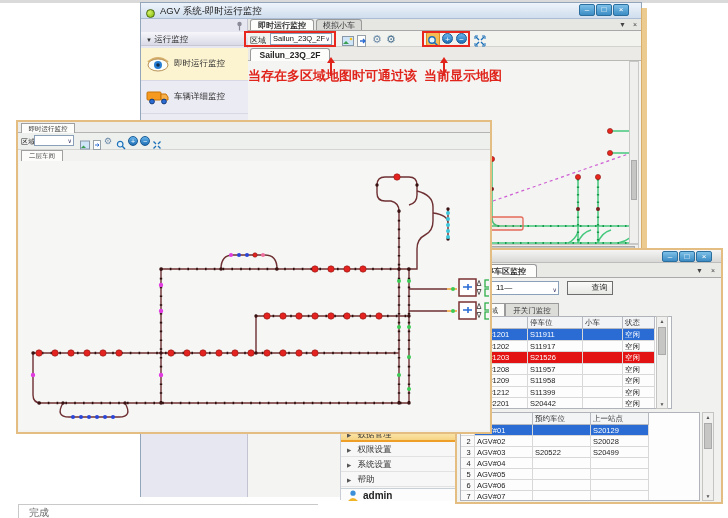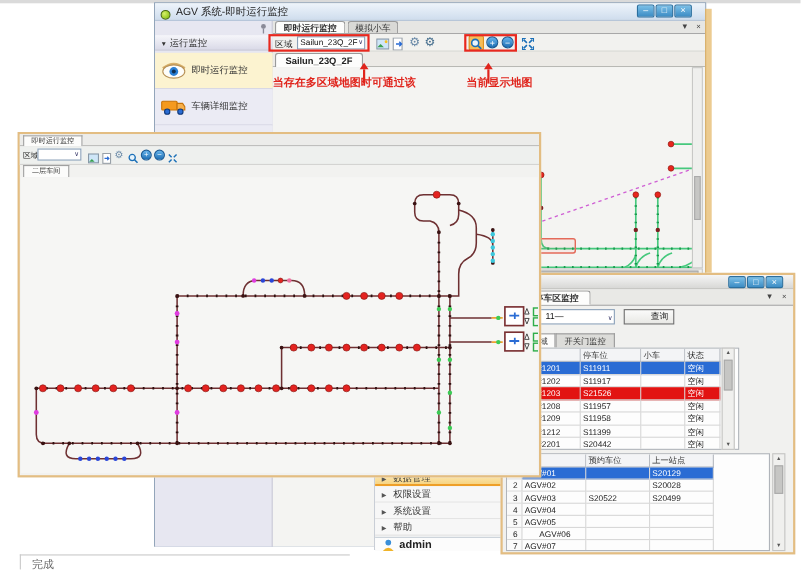--- a/index.html
+++ b/index.html
@@ -53,21 +53,21 @@
     font-size:8px; line-height:11px; text-align:center; width:11px; height:11px; border:1px solid #1a5a94; }
   .magbox { position:absolute; top:1px; width:14px; height:14px; background:#f6bc56;
     border:1px solid #dd9020; border-radius:2px; }
   .maptabrow { left:0; top:28px; width:394px; height:14px; background:#eceae6; border-bottom:1px solid #b8b8b4; }
   .maptab { position:absolute; left:2px; top:1px; width:80px; height:13px; background:#fdfdfc;
     border:1px solid #9a9a9a; border-bottom:none; border-radius:3px 3px 0 0;
     font-size:8.5px; font-weight:bold; line-height:12px; text-align:center; color:#222; }
   .maparea { left:0; top:42px; width:394px; height:436px; background:#f4f4f2; overflow:hidden; }
 
   
-  .note { position:absolute; color:#e0241c; font-size:10px; font-weight:bold; line-height:13px; white-space:nowrap; z-index:6; }
+  .note { position:absolute; color:#e0241c; font-size:13px; font-weight:bold; line-height:13px; white-space:nowrap; z-index:6; }
   .arrowline { position:absolute; width:2px; background:#e0241c; z-index:6; }
   .arrowhead { position:absolute; width:0; height:0; border-left:4px solid transparent;
     border-right:4px solid transparent; border-bottom:6px solid #e0241c; z-index:6; }
 
   
   .vscroll { position:absolute; background:#efefed; border:1px solid #c8c8c6; }
   .thumb { position:absolute; background:#c6c6c4; border:1px solid #aaa; }
 
   
   .tan-strip { left:641px; top:8px; width:6px; height:240px; background:#eccb90; border-left:1px solid #d8ae6a; z-index:2; }
@@ -436,21 +436,21 @@
         <span class="c" style="width:58px;"></span>
       </div>
       <div class="trow" style="height:11px;">
         <span class="c" style="width:14px; text-align:center; background:#fafafa;">5</span>
         <span class="c" style="width:58px;">AGV#05</span>
         <span class="c" style="width:58px;"></span>
         <span class="c" style="width:58px;"></span>
       </div>
       <div class="trow" style="height:11px;">
         <span class="c" style="width:14px; text-align:center; background:#fafafa;">6</span>
-        <span class="c" style="width:58px;text-align:center;">AGV#06</span>
+        <span class="c" style="width:58px;">AGV#06</span>
         <span class="c" style="width:58px;"></span>
         <span class="c" style="width:58px;"></span>
       </div>
       <div class="trow" style="height:11px;">
         <span class="c" style="width:14px; text-align:center; background:#fafafa;">7</span>
         <span class="c" style="width:58px;">AGV#07</span>
         <span class="c" style="width:58px;"></span>
         <span class="c" style="width:58px;"></span>
       </div>
     </div>

